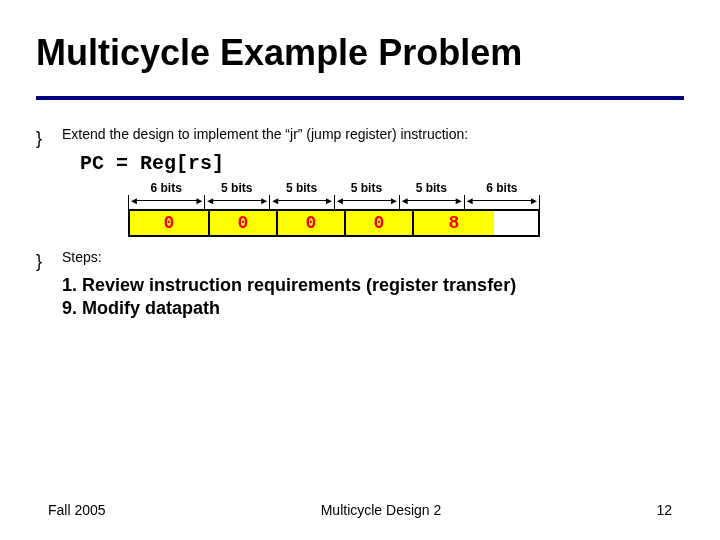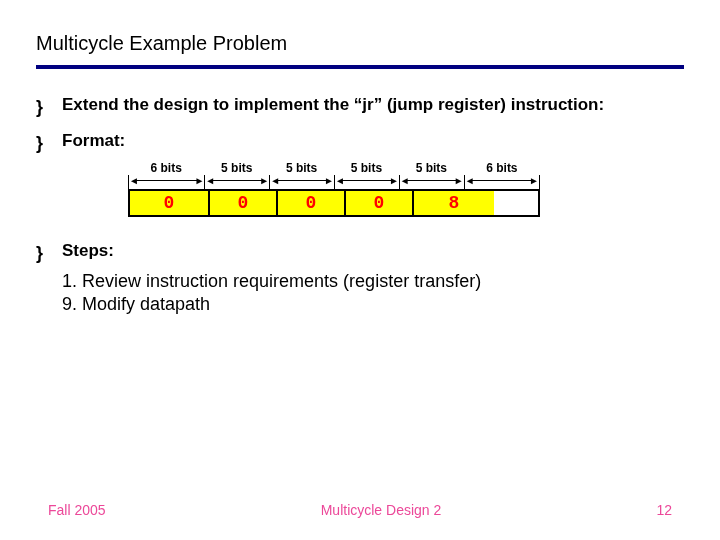--- a/index.html
+++ b/index.html
@@ -9,39 +9,39 @@
     background: #fff;
     font-family: Arial, Helvetica, sans-serif;
     color: #000;
     position: relative;
     overflow: hidden;
   }
   .slide {
     padding: 32px 36px 0 36px;
   }
   .title {
-    font-size: 20px;
-    font-weight: normal;
-    margin-bottom: 10px;
+    font-size: 36px;
+    font-weight: bold;
+    margin-bottom: 22px;
   }
   .hr {
     height: 4px;
     background: #000080;
     width: 100%;
     margin-bottom: 26px;
   }
   .bullets {
     list-style: none;
   }
   .bullets > li {
     position: relative;
     padding-left: 26px;
     margin-bottom: 10px;
-    font-size: 17px;
-    font-weight: bold;
+    font-size: 14px;
+    font-weight: normal;
   }
   .bullets > li::before {
     content: "}";
     position: absolute;
     left: 0;
     top: 2px;
     font-family: Wingdings, Arial, sans-serif;
     font-size: 18px;
     color: #000;
   }
@@ -111,35 +111,35 @@
     color: #ff0000;
     background: #ffff00;
     padding: 2px 0;
     border-right: 2px solid #000;
   }
   .field-row > div:last-child { border-right: none; }
   .steps-list {
     list-style: none;
     margin: 6px 0 0 26px;
     font-size: 18px;
-    font-weight: normal;
+    font-weight: bold;
   }
   .steps-list li {
     margin: 2px 0;
   }
   .footer {
     position: absolute;
     bottom: 22px;
     left: 0;
     width: 100%;
     padding: 0 48px;
     display: flex;
     justify-content: space-between;
     font-size: 14px;
-    color: #ec4899;
+    color: #000000;
   }
   .footer .center {
     position: absolute;
     left: 13px;
     width: 100%;
     text-align: center;
     padding-left: 16px;
   }
 </style>
 </head>
@@ -147,25 +147,23 @@
 
 <div class="slide">
   <div class="title">Multicycle Example Problem</div>
   <div class="hr"></div>
 
   <ul class="bullets">
     <li>Extend the design to implement the “jr” (jump register) instruction:</li>
   </ul>
 
   <div class="code-row">
+    <span>PC = Reg[rs]</span>
   </div>
 
-  <ul class="bullets">
-    <li>Format:</li>
-  </ul>
 
   <div class="format-wrap">
     <div class="bit-labels">
       <div class="w6">6 bits</div>
       <div class="w5">5 bits</div>
       <div class="w5">5 bits</div>
       <div class="w5">5 bits</div>
       <div class="w5">5 bits</div>
       <div class="w6r">6 bits</div>
     </div>
@@ -203,21 +201,21 @@
     </div>
     <div class="field-row">
       <div class="w6">0</div>
       <div class="w5">0</div>
       <div class="w5">0</div>
       <div class="w5">0</div>
       <div class="w6r">8</div>
     </div>
   </div>
 
-  <ul class="bullets" style="margin-top:24px;">
+  <ul class="bullets" style="margin-top:12px;">
     <li>Steps:</li>
   </ul>
   <ol class="steps-list">
     <li>1. Review instruction requirements (register transfer)</li>
     <li>9. Modify datapath</li>
   </ol>
 </div>
 
 <div class="footer">
   <span>Fall 2005</span>

